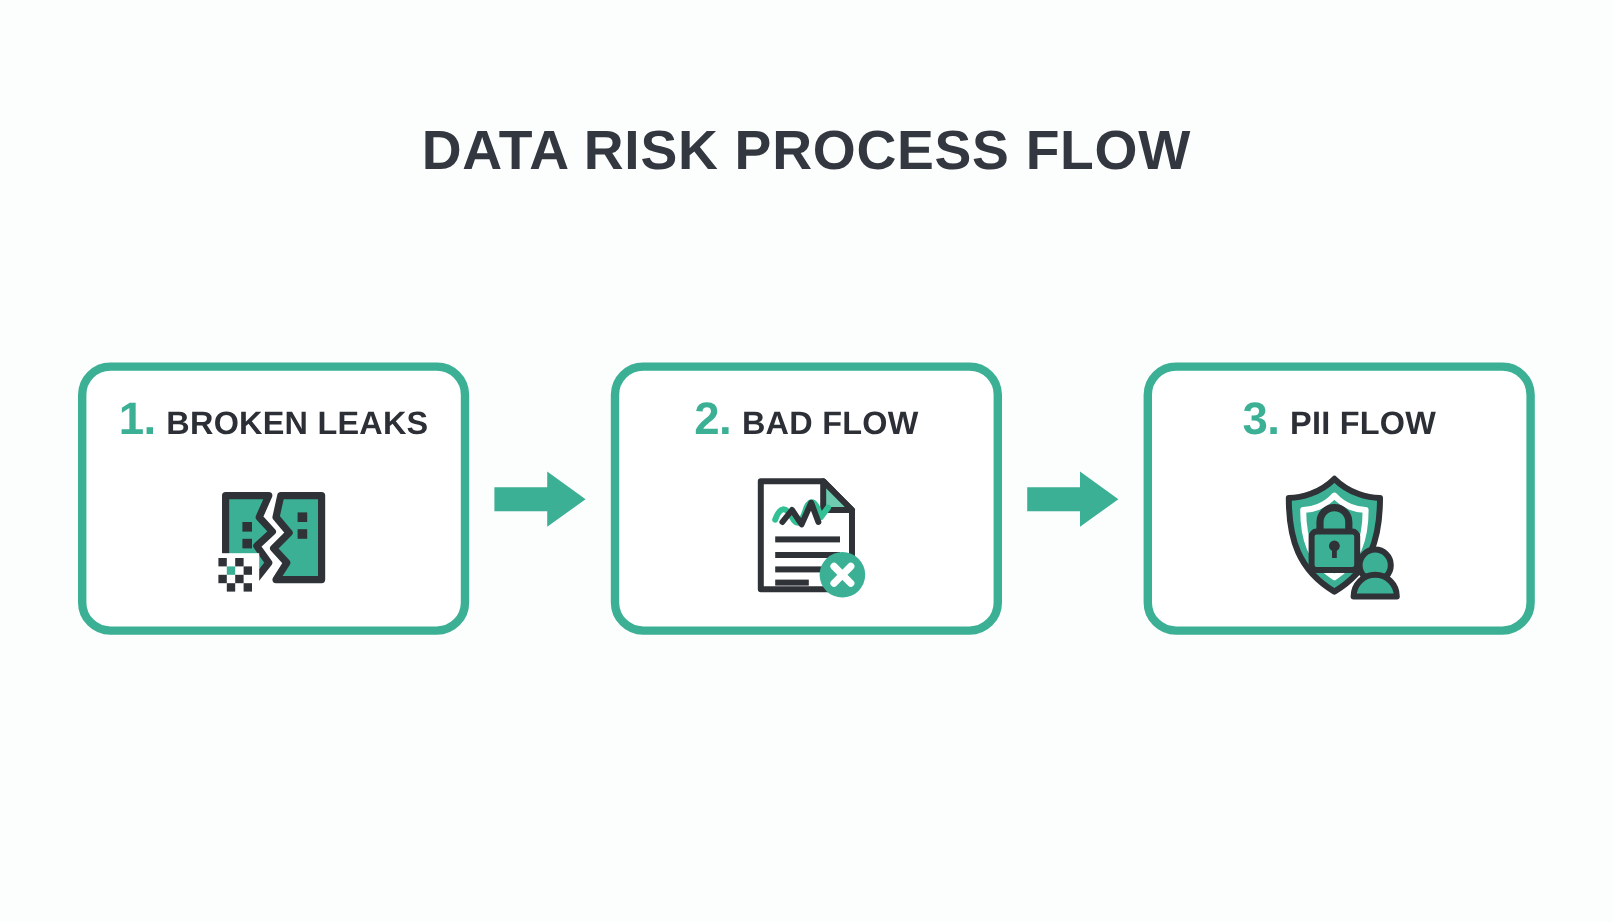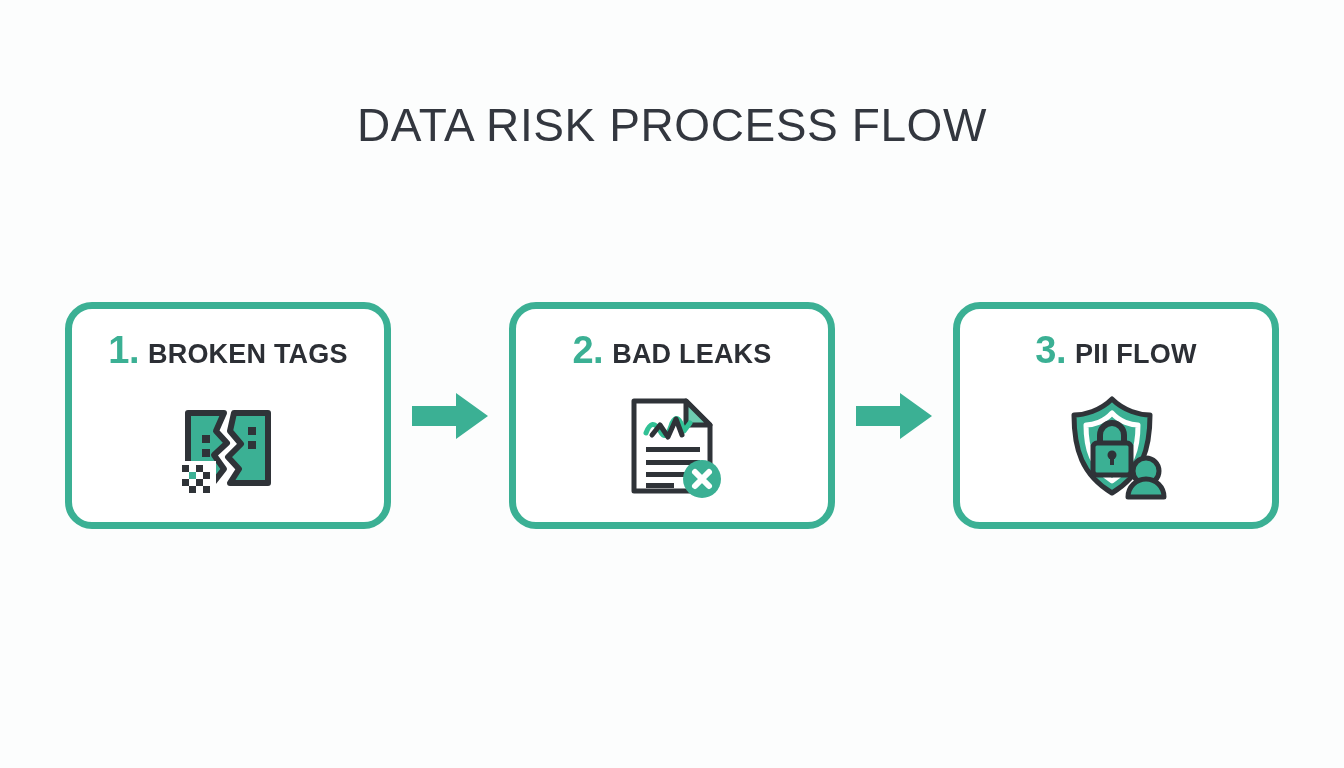--- a/index.html
+++ b/index.html
@@ -17,21 +17,21 @@
   }
 
   
   .title {
     position: absolute;
     top: 98px;
     left: 0;
     width: 1344px;
     text-align: center;
     font-size: 46px;
-    font-weight: normal;
+    font-weight: bold;
     letter-spacing: 0.6px;
     color: #33373f;
     font-family: "Liberation Sans", sans-serif;
   }
 
   
   .flow {
     position: absolute;
     top: 293px;
     left: 0;
@@ -101,21 +101,21 @@
 </head>
 <body>
 
 <div class="title">DATA RISK PROCESS FLOW</div>
 
 <div class="flow">
 
   <div class="card">
     <div class="card-head">
       <span class="card-num">1.</span>
-      <span class="card-label">BROKEN TAGS</span>
+      <span class="card-label">BROKEN LEAKS</span>
     </div>
     <div class="card-icon">
       <svg width="112" height="112" viewBox="0 0 112 112">
 
         <path d="M16 22 L52 22 L44 40 L55 52 L42 64 L52 78 L41 92 L16 92 Z" fill="#3bb094" stroke="#2f3338" stroke-width="6" stroke-linejoin="round"></path>
 
         <path d="M62 22 L96 22 L96 92 L58 92 L67 78 L56 66 L69 53 L58 40 Z" fill="#3bb094" stroke="#2f3338" stroke-width="6" stroke-linejoin="round"></path>
 
         <rect x="30" y="44" width="8" height="8" fill="#2f3338"></rect>
         <rect x="30" y="58" width="8" height="8" fill="#2f3338"></rect>
@@ -138,21 +138,21 @@
 
   <div class="arrow">
     <svg width="80" height="52" viewBox="0 0 80 52">
       <path d="M2 16 L46 16 L46 3 L78 26 L46 49 L46 36 L2 36 Z" fill="#3bb094"></path>
     </svg>
   </div>
 
   <div class="card">
     <div class="card-head">
       <span class="card-num">2.</span>
-      <span class="card-label">BAD LEAKS</span>
+      <span class="card-label">BAD FLOW</span>
     </div>
     <div class="card-icon">
       <svg width="112" height="112" viewBox="0 0 112 112">
 
         <path d="M18 10 L70 10 L94 34 L94 100 L18 100 Z" fill="#ffffff" stroke="#2f3338" stroke-width="5" stroke-linejoin="round"></path>
 
         <path d="M70 10 L94 34 L70 34 Z" fill="#6ecbb0" stroke="#2f3338" stroke-width="5" stroke-linejoin="round"></path>
 
         <path d="M30 42 Q36 26 44 40 Q50 52 56 32 Q62 20 68 40 L74 32" fill="none" stroke="#31c195" stroke-width="5" stroke-linecap="round" stroke-linejoin="round"></path>
 

